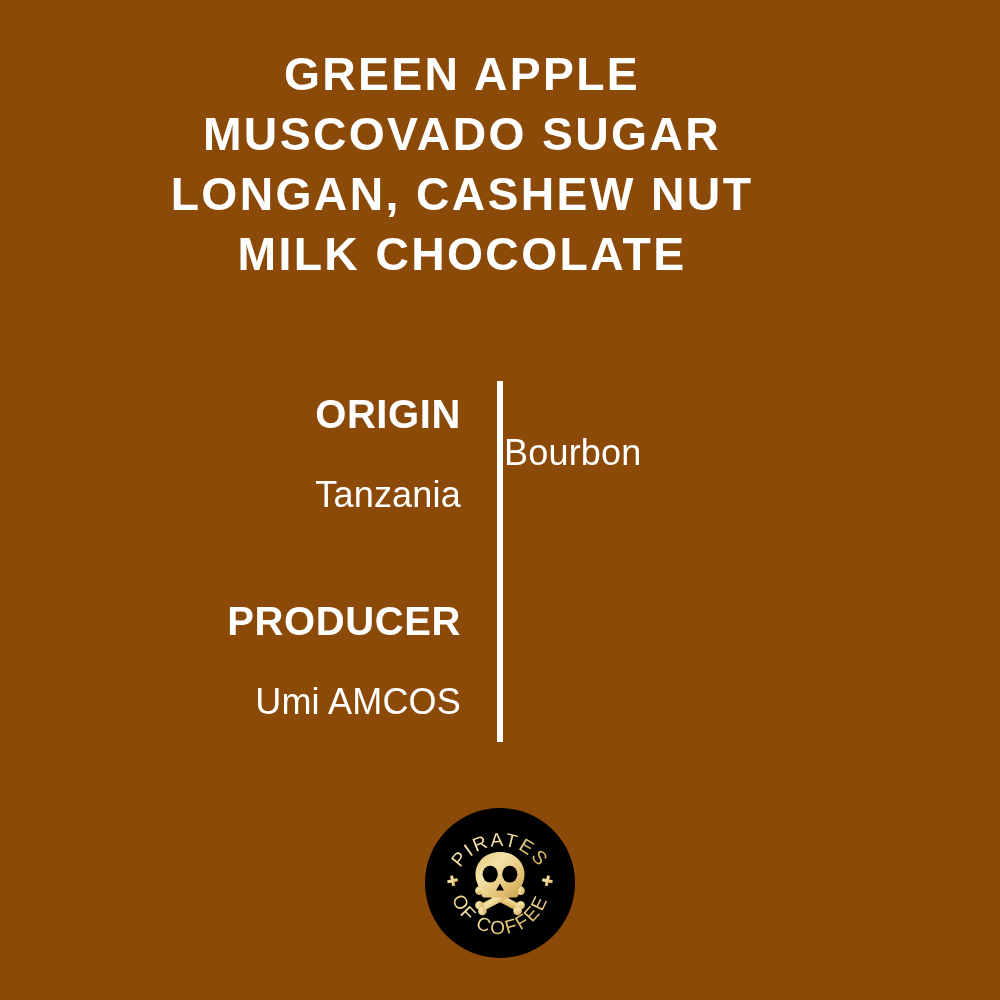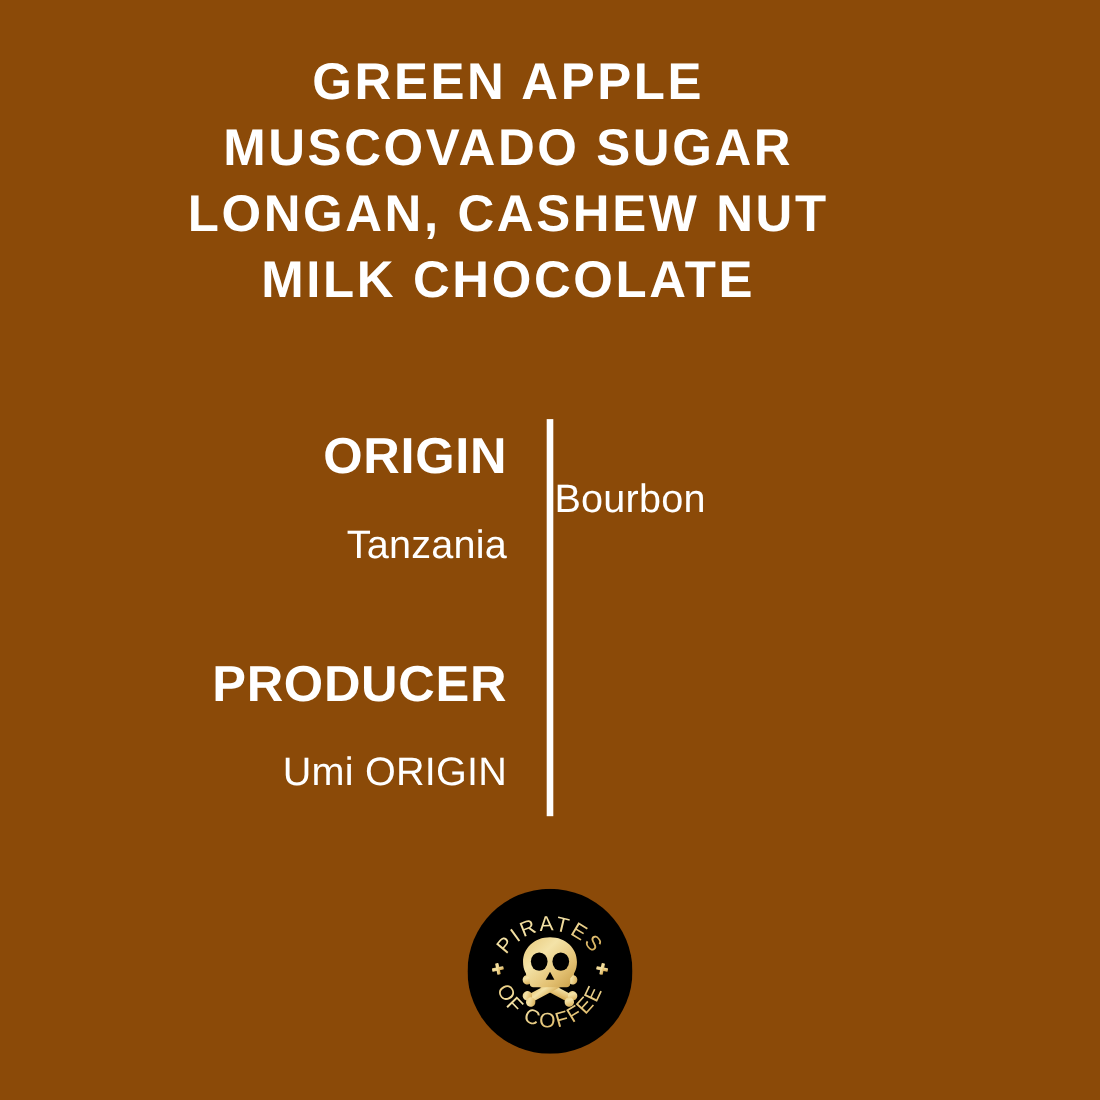--- a/index.html
+++ b/index.html
@@ -78,21 +78,21 @@
   .col-right {
     width: 539px;
     padding-left: 43px;
     text-align: left;
     box-sizing: border-box;
   }
   .spec-label {
     display: block;
     color: #ffffff;
     font-weight: 700;
-    font-size: 46px;
+    font-size: 40px;
     line-height: 42px;
     letter-spacing: 0.6px;
     text-transform: uppercase;
     white-space: nowrap;
   }
   .spec-value {
     display: block;
     margin-top: 36px;
     color: #ffffff;
     font-weight: 300;
@@ -136,21 +136,21 @@
         <span class="spec-value">Tanzania</span>
       </div>
       <div class="col-right">
         <span class="spec-value">Bourbon</span>
       </div>
     </div>
 
     <div class="spec-row row-2">
       <div class="col-left">
         <span class="spec-label">PRODUCER</span>
-        <span class="spec-value">Umi ORIGIN</span>
+        <span class="spec-value">Umi AMCOS</span>
       </div>
     </div>
 
   </div>
 
   <div class="logo">
     <svg viewBox="0 0 150 150" xmlns="http://www.w3.org/2000/svg" aria-hidden="true">
       <defs>
         <linearGradient id="goldgrad" x1="0" y1="0" x2="1" y2="1">
           <stop offset="0%" stop-color="#e7c878"></stop>

